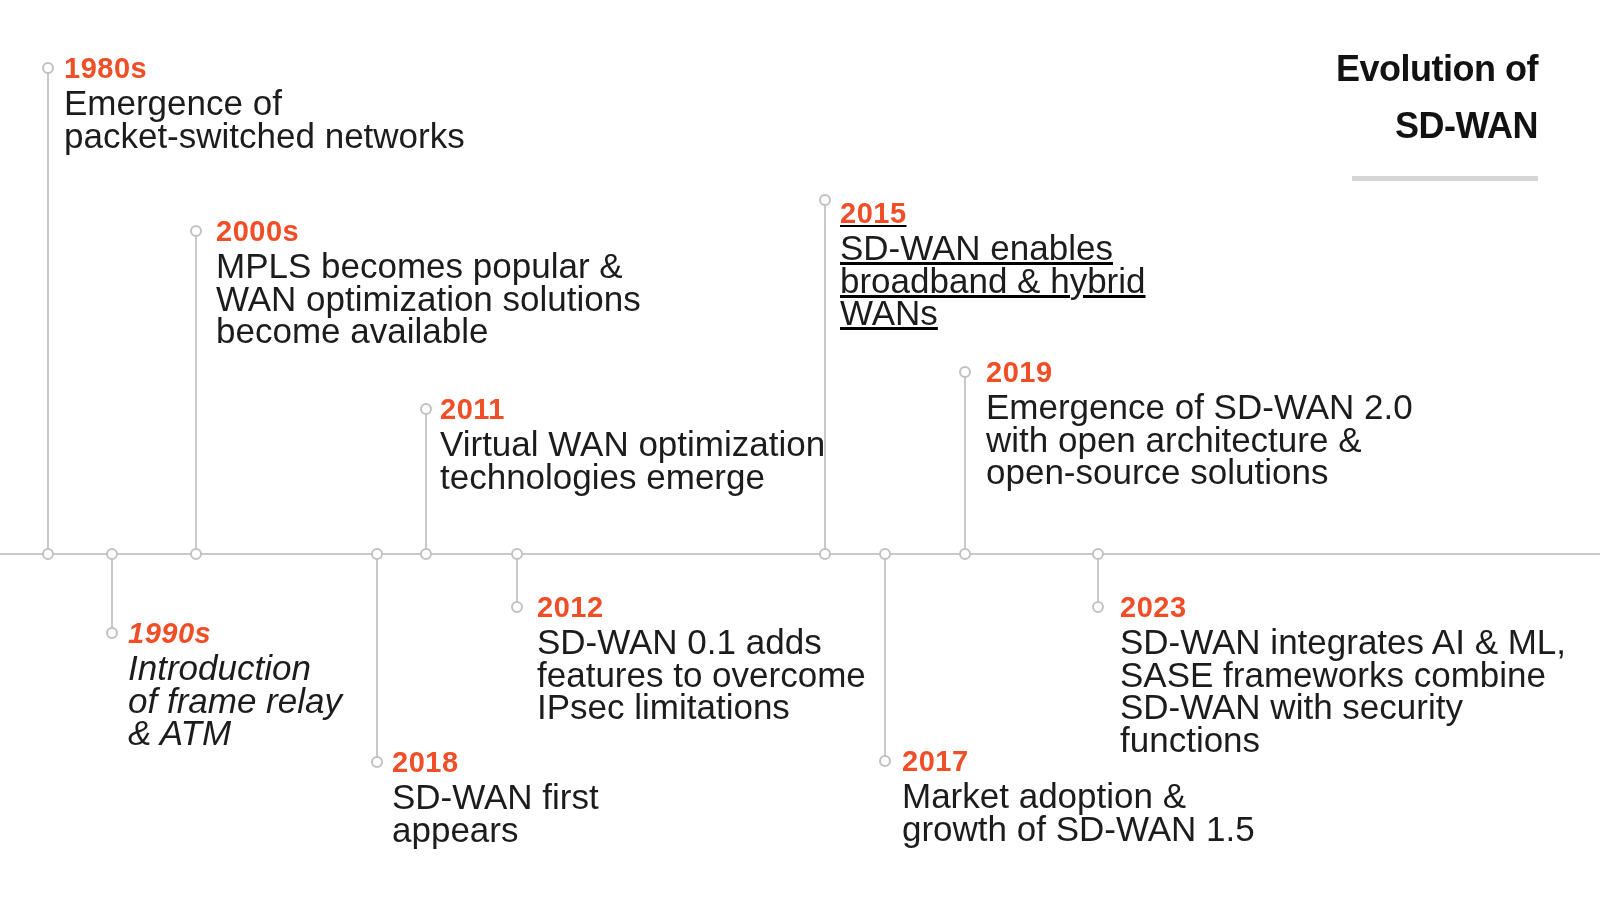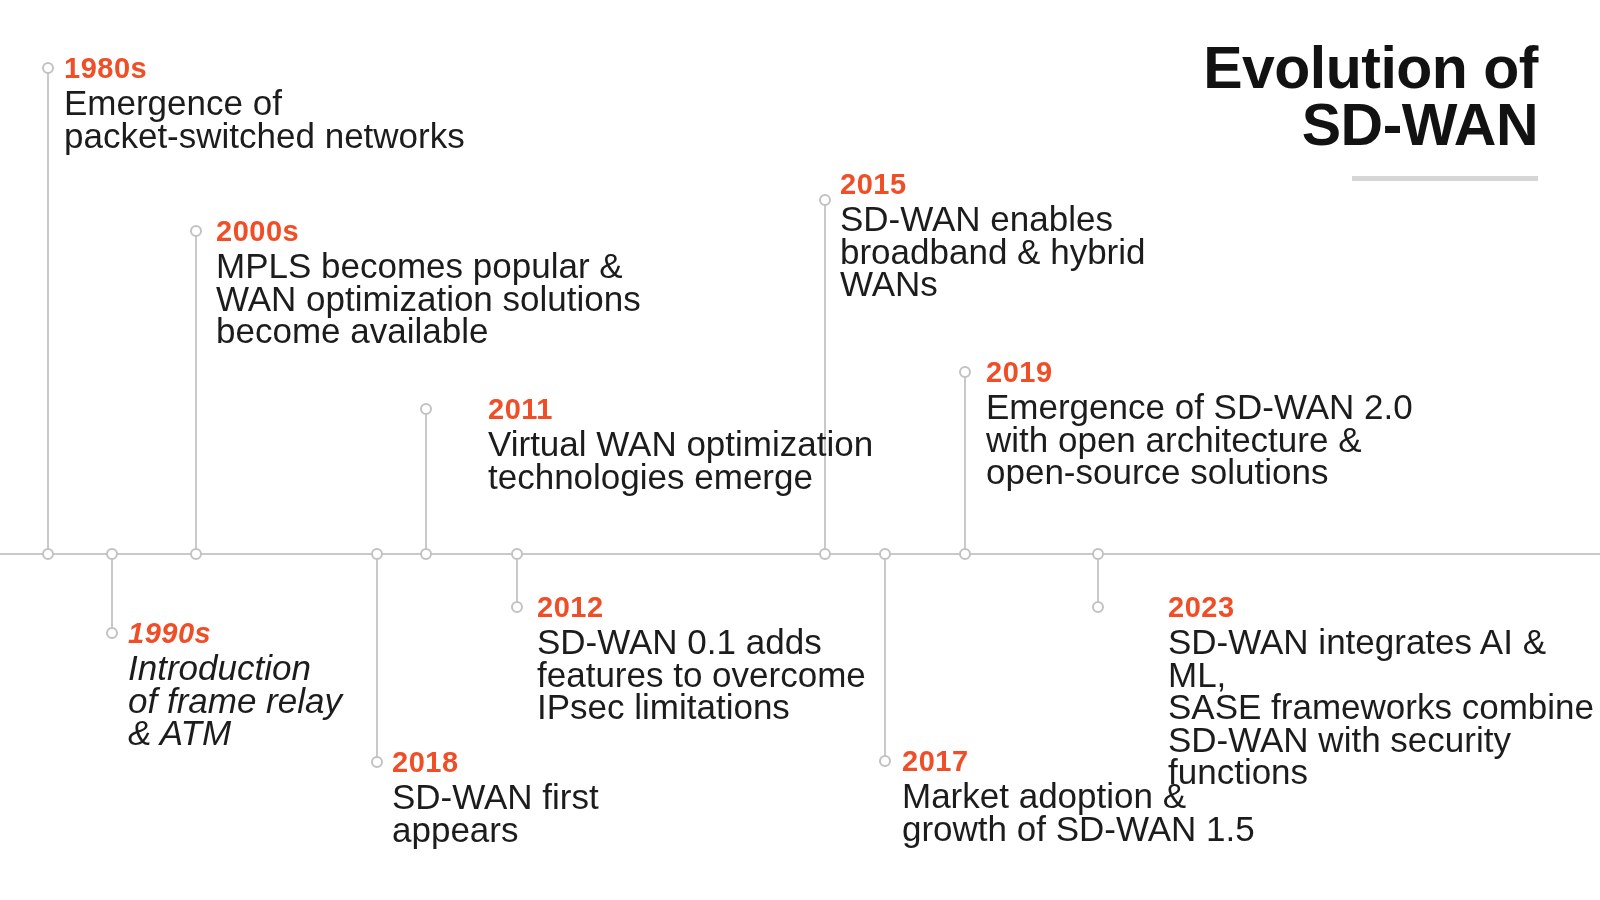--- a/index.html
+++ b/index.html
@@ -18,21 +18,21 @@
     position: relative;
     width: 1600px; height: 900px;
     background: #ffffff;
   }
   .page-title {
     position: absolute;
     top: 40px;
     right: 62px;
     text-align: right;
     font-weight: bold;
-    font-size: 59px;
+    font-size: 36px;
     line-height: 57px;
     letter-spacing: -0.5px;
     color: #121212;
   }
   .title-underline {
     position: absolute;
     top: 176px;
     right: 62px;
     width: 186px;
     height: 5px;
@@ -122,40 +122,40 @@
   <div class="dot" style="left:371px; top:756px;"></div>
   <div class="event-label" style="left:392px; top:743px;">
     <div class="event-year">2018</div>
     <div class="event-desc">SD-WAN first
 appears</div>
   </div>
 
   <div class="connector" style="left:425px; top:409px; height:145px;"></div>
   <div class="dot" style="left:420px; top:548px;"></div>
   <div class="dot" style="left:420px; top:403px;"></div>
-  <div class="event-label" style="left:440px; top:390px;margin-left:48px;">
+  <div class="event-label" style="left:440px; top:390px;">
     <div class="event-year">2011</div>
     <div class="event-desc">Virtual WAN optimization
 technologies emerge</div>
   </div>
 
   <div class="connector" style="left:516px; top:555px; height:52px;"></div>
   <div class="dot" style="left:511px; top:548px;"></div>
   <div class="dot" style="left:511px; top:601px;"></div>
   <div class="event-label" style="left:537px; top:588px;">
     <div class="event-year">2012</div>
     <div class="event-desc">SD-WAN 0.1 adds
 features to overcome
 IPsec limitations</div>
   </div>
 
   <div class="connector" style="left:824px; top:200px; height:354px;"></div>
   <div class="dot" style="left:819px; top:548px;"></div>
   <div class="dot" style="left:819px; top:194px;"></div>
-  <div class="event-label" style="left:840px; top:165px;">
+  <div class="event-label" style="left:840px; top:194px;text-decoration:underline;">
     <div class="event-year">2015</div>
     <div class="event-desc">SD-WAN enables
 broadband &amp; hybrid
 WANs</div>
   </div>
 
   <div class="connector" style="left:884px; top:555px; height:206px;"></div>
   <div class="dot" style="left:879px; top:548px;"></div>
   <div class="dot" style="left:879px; top:755px;"></div>
   <div class="event-label" style="left:902px; top:742px;">
@@ -170,20 +170,20 @@
   <div class="event-label" style="left:986px; top:353px;">
     <div class="event-year">2019</div>
     <div class="event-desc">Emergence of SD-WAN 2.0
 with open architecture &amp;
 open-source solutions</div>
   </div>
 
   <div class="connector" style="left:1097px; top:555px; height:52px;"></div>
   <div class="dot" style="left:1092px; top:548px;"></div>
   <div class="dot" style="left:1092px; top:601px;"></div>
-  <div class="event-label" style="left:1120px; top:588px;margin-left:48px;">
+  <div class="event-label" style="left:1120px; top:588px;">
     <div class="event-year">2023</div>
     <div class="event-desc">SD-WAN integrates AI &amp; ML,
 SASE frameworks combine
 SD-WAN with security functions</div>
   </div>
 
 </div>
 
 </body></html>

